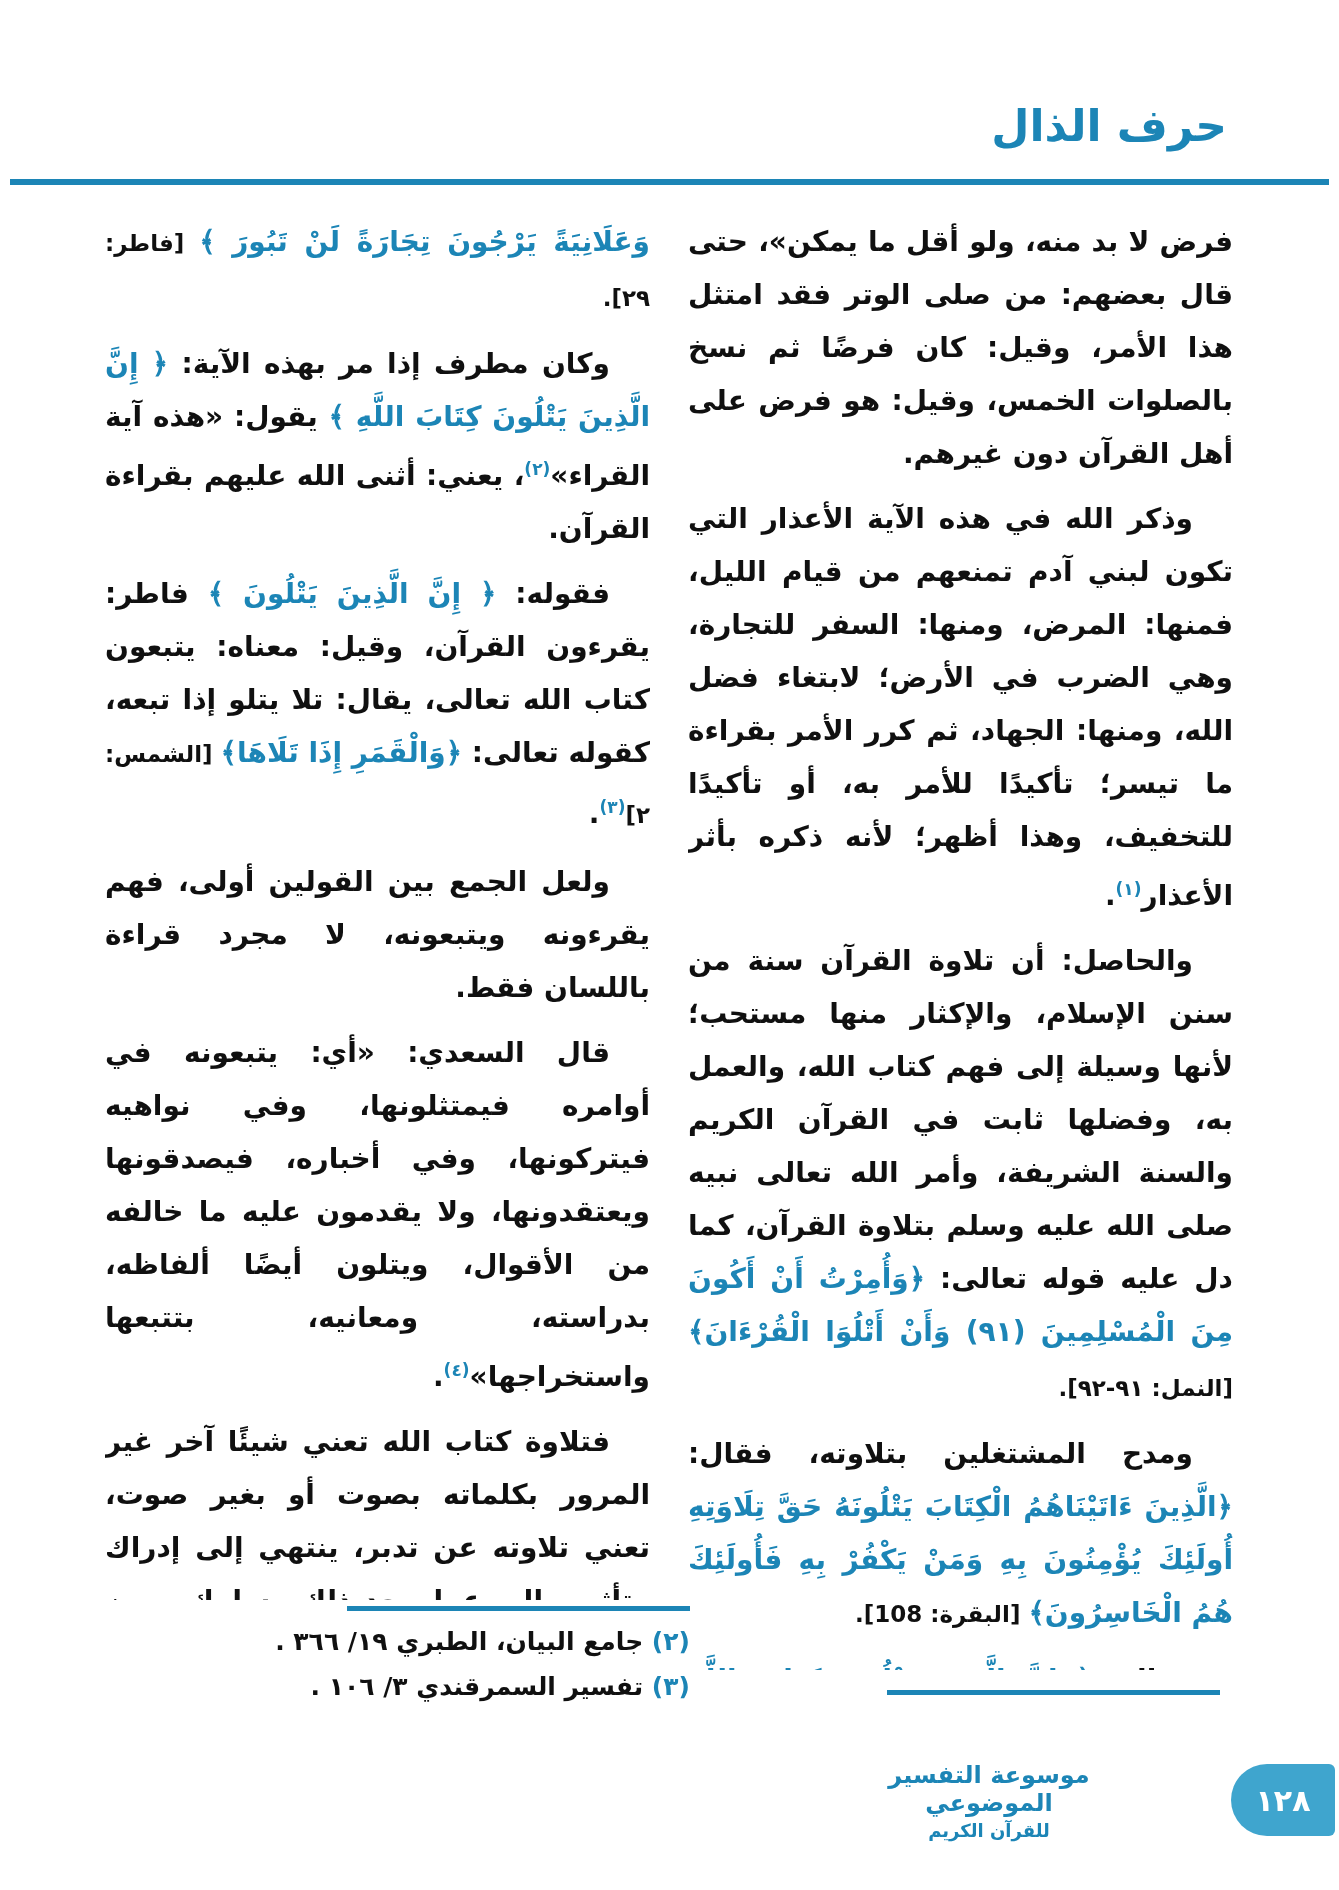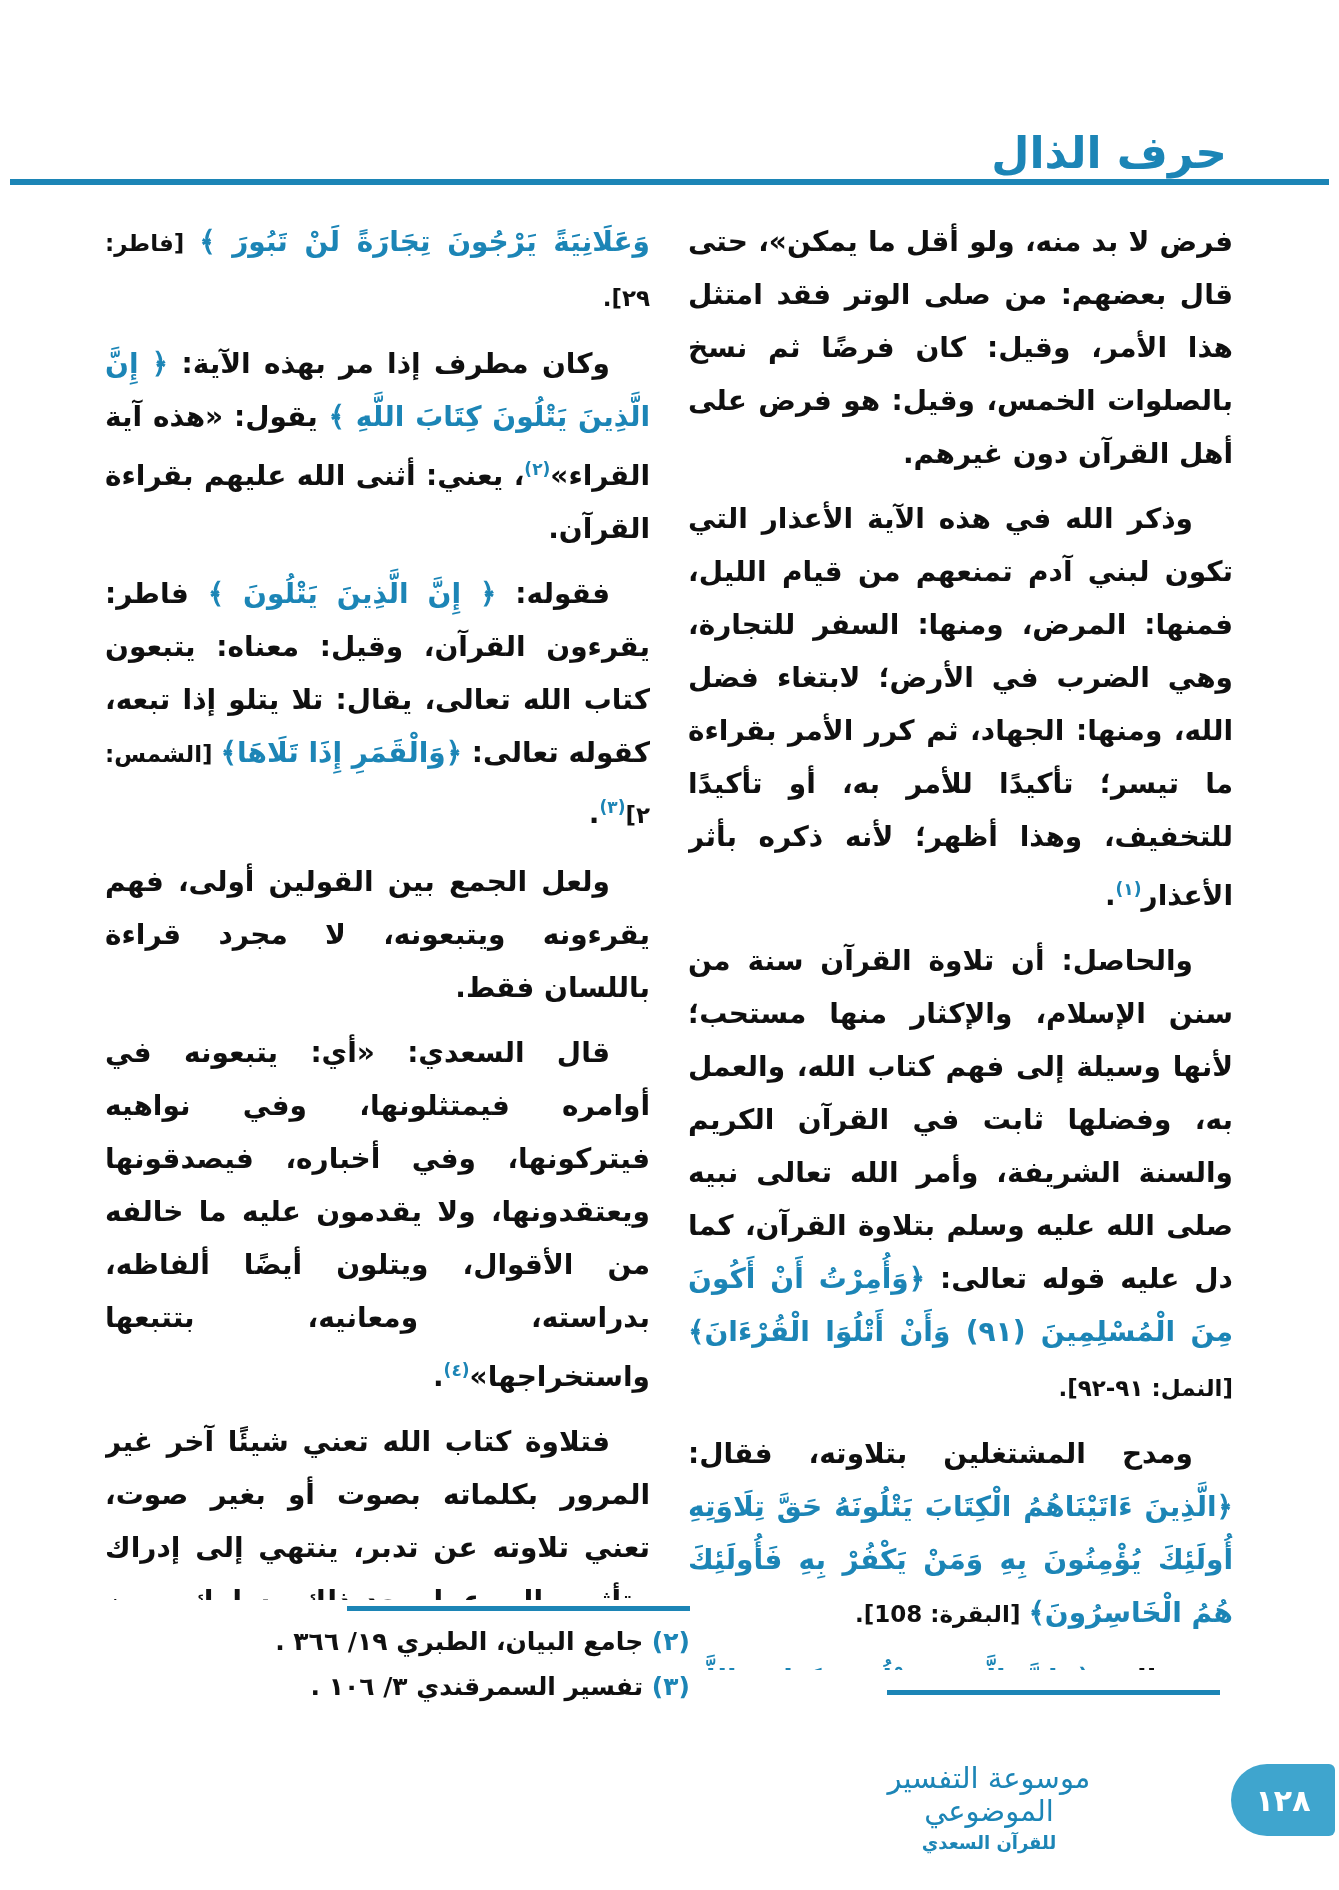--- a/index.html
+++ b/index.html
@@ -8,21 +8,20 @@
     font-family:"DejaVu Sans",sans-serif;
     direction:rtl;position:relative;overflow:hidden;
     --accent:#1c85b6;--badge:#3fa5ce;
   }
   #page{position:relative;width:1339px;height:1890px;background:#fff;}
 
   .header-title{
     position:absolute;top:100px;right:112px;
     font-size:44px;font-weight:bold;color:var(--accent);
     letter-spacing:-1px;
-    margin-top:27px;
   }
   .header-rule{
     position:absolute;top:179px;left:10px;width:1319px;height:6px;
     background:var(--accent);
   }
 
   .columns{
     position:absolute;top:215px;right:106px;width:1128px;
     display:flex;gap:38px;direction:rtl;
   }
@@ -48,21 +47,21 @@
   .fn-block-left{top:1619px;right:649px;width:585px;}
   .fn-block-right{top:1704px;right:172px;width:560px;}
   .fn-line{font-size:25px;line-height:45px;font-weight:bold;white-space:nowrap;}
   .fn-num{color:var(--accent);font-weight:bold;}
   .fn-text{color:#101010;}
 
   .logo{
     position:absolute;top:1762px;right:200px;width:300px;
     text-align:center;color:var(--accent);line-height:1.15;
   }
-  .logo .l1{font-size:29px;font-weight:normal;}
+  .logo .l1{font-size:24px;font-weight:bold;}
   .logo .l2{font-size:18px;font-weight:bold;margin-top:4px;}
 
   .page-badge{
     position:absolute;top:1764px;right:4px;width:104px;height:72px;
     background:var(--badge);border-radius:36px 6px 6px 36px;
     display:flex;align-items:center;justify-content:center;
   }
   .page-badge .num{color:#ffffff;font-size:30px;font-weight:bold;letter-spacing:4px;}
 </style>
 </head>
@@ -95,20 +94,20 @@
   <div class="fn-sep fn-sep-left"></div>
   <div class="fn-block fn-block-left">
       <div class="fn-line"><span class="fn-num">(٢) </span><span class="fn-text">جامع البيان، الطبري ١٩/ ٣٦٦ .</span></div>
       <div class="fn-line"><span class="fn-num">(٣) </span><span class="fn-text">تفسير السمرقندي ٣/ ١٠٦ .</span></div>
     </div>
 
   <div class="fn-sep fn-sep-right"></div>
 
   <div class="logo">
     <div class="l1">موسوعة التفسير الموضوعي</div>
-    <div class="l2">للقرآن السعدي</div>
+    <div class="l2">للقرآن الكريم</div>
   </div>
 
   <div class="page-badge">
     <span class="num">١٢٨</span>
   </div>
 
 </div>
 
 </body></html>

